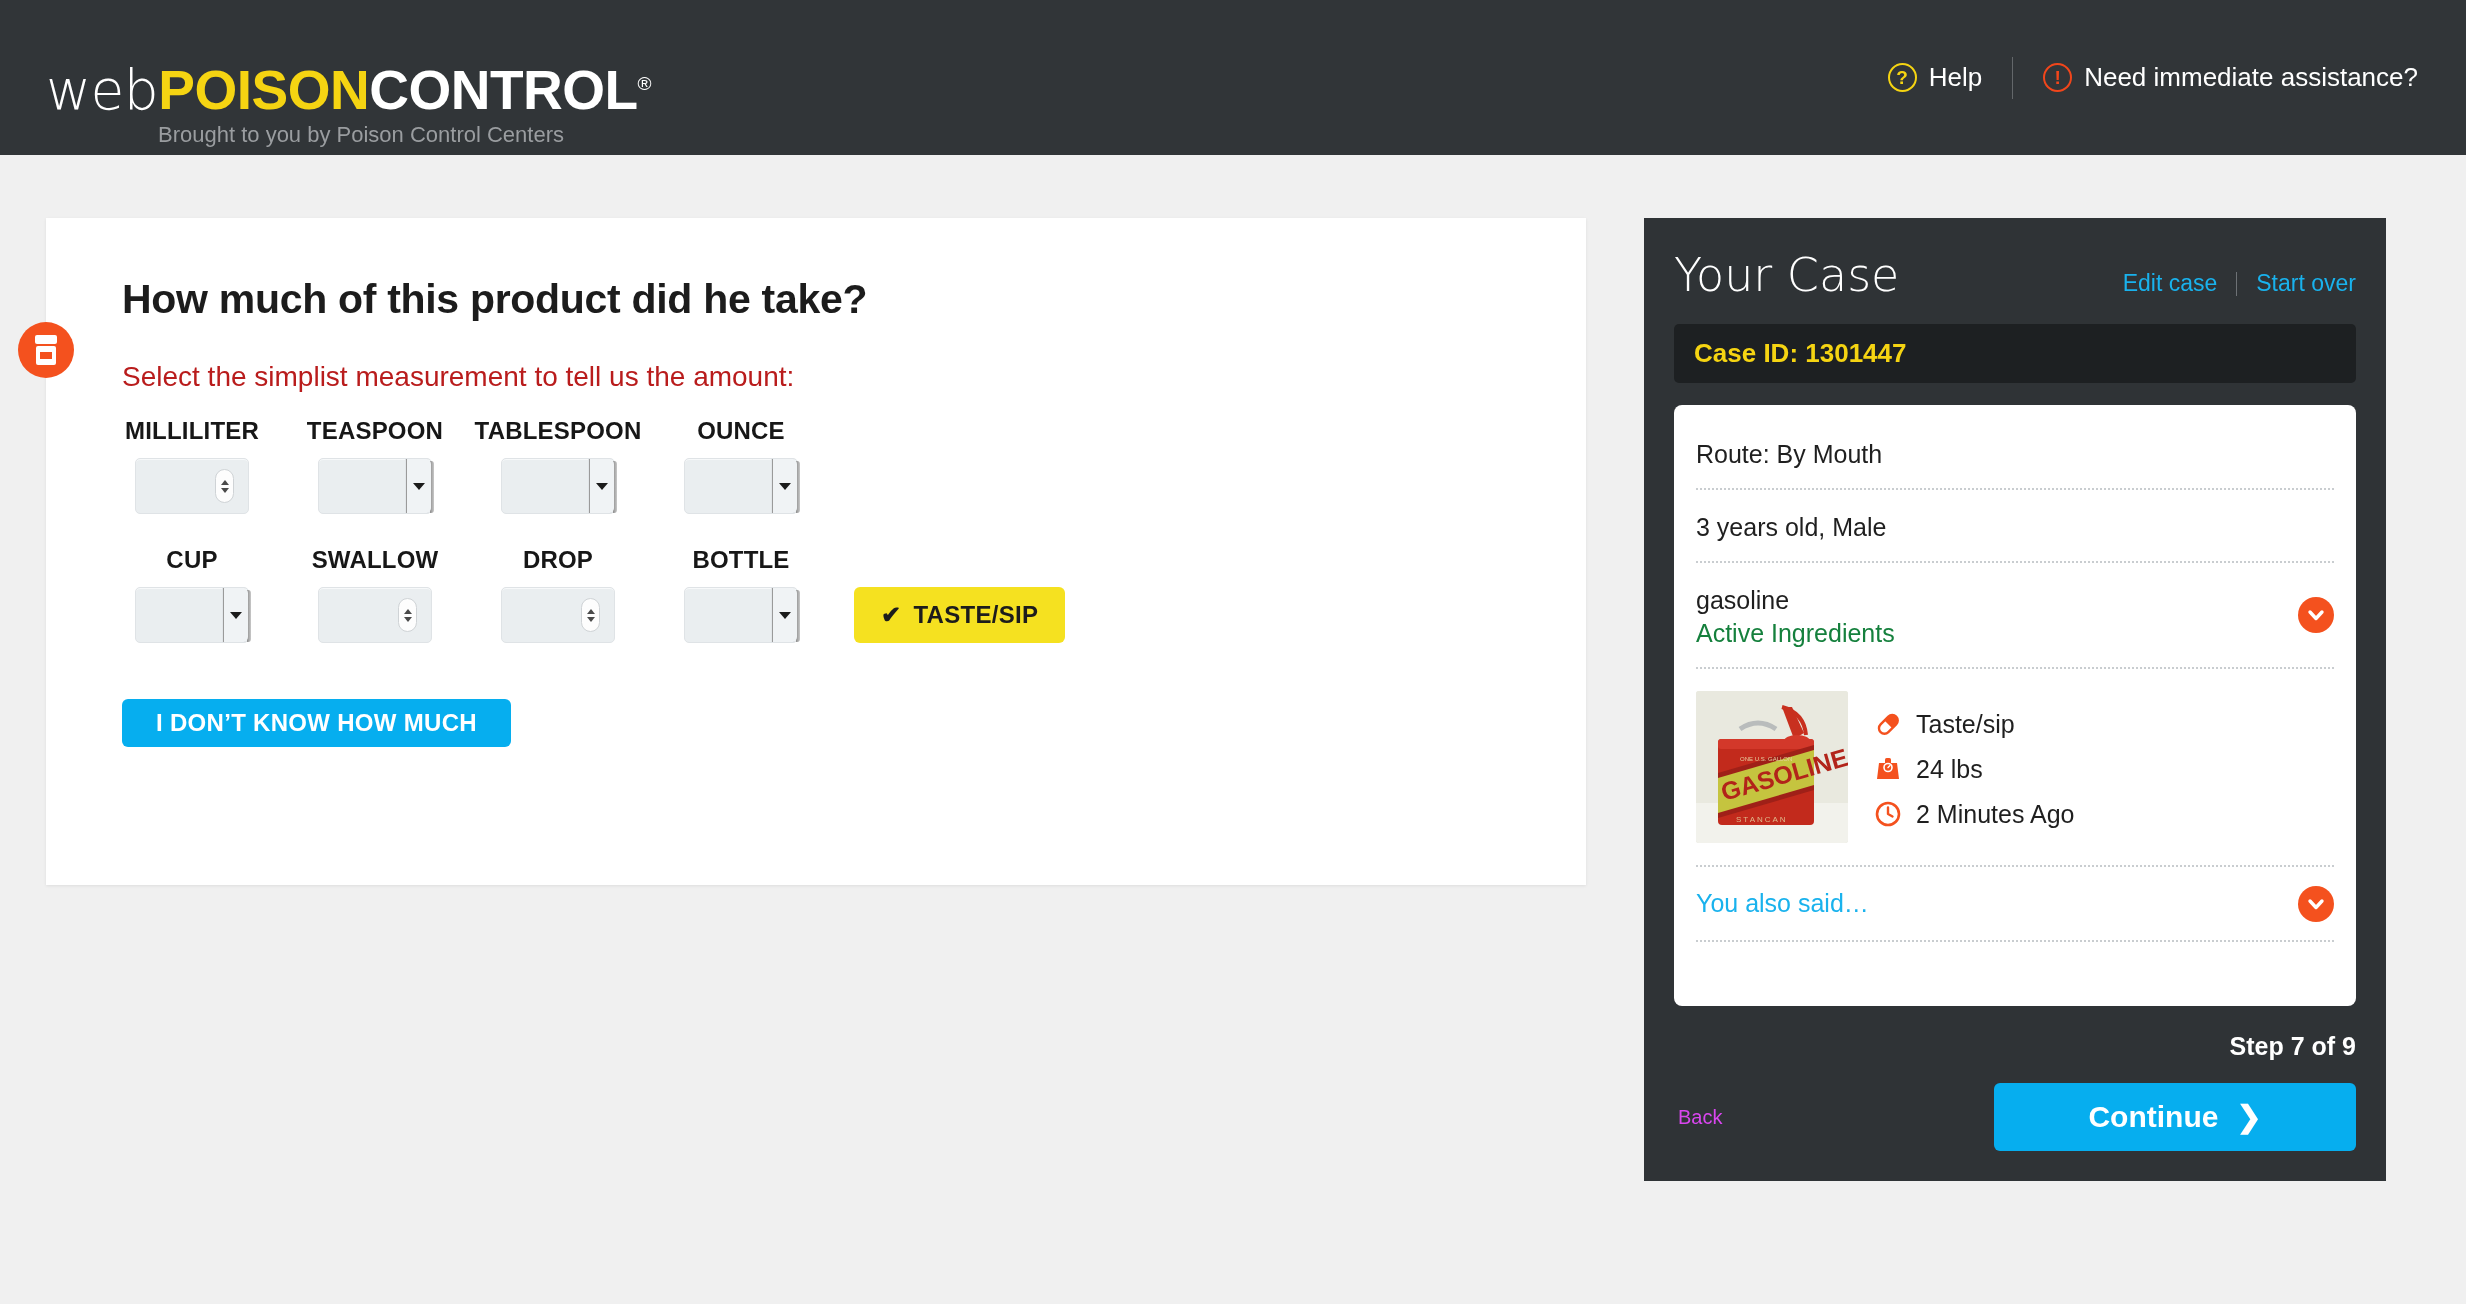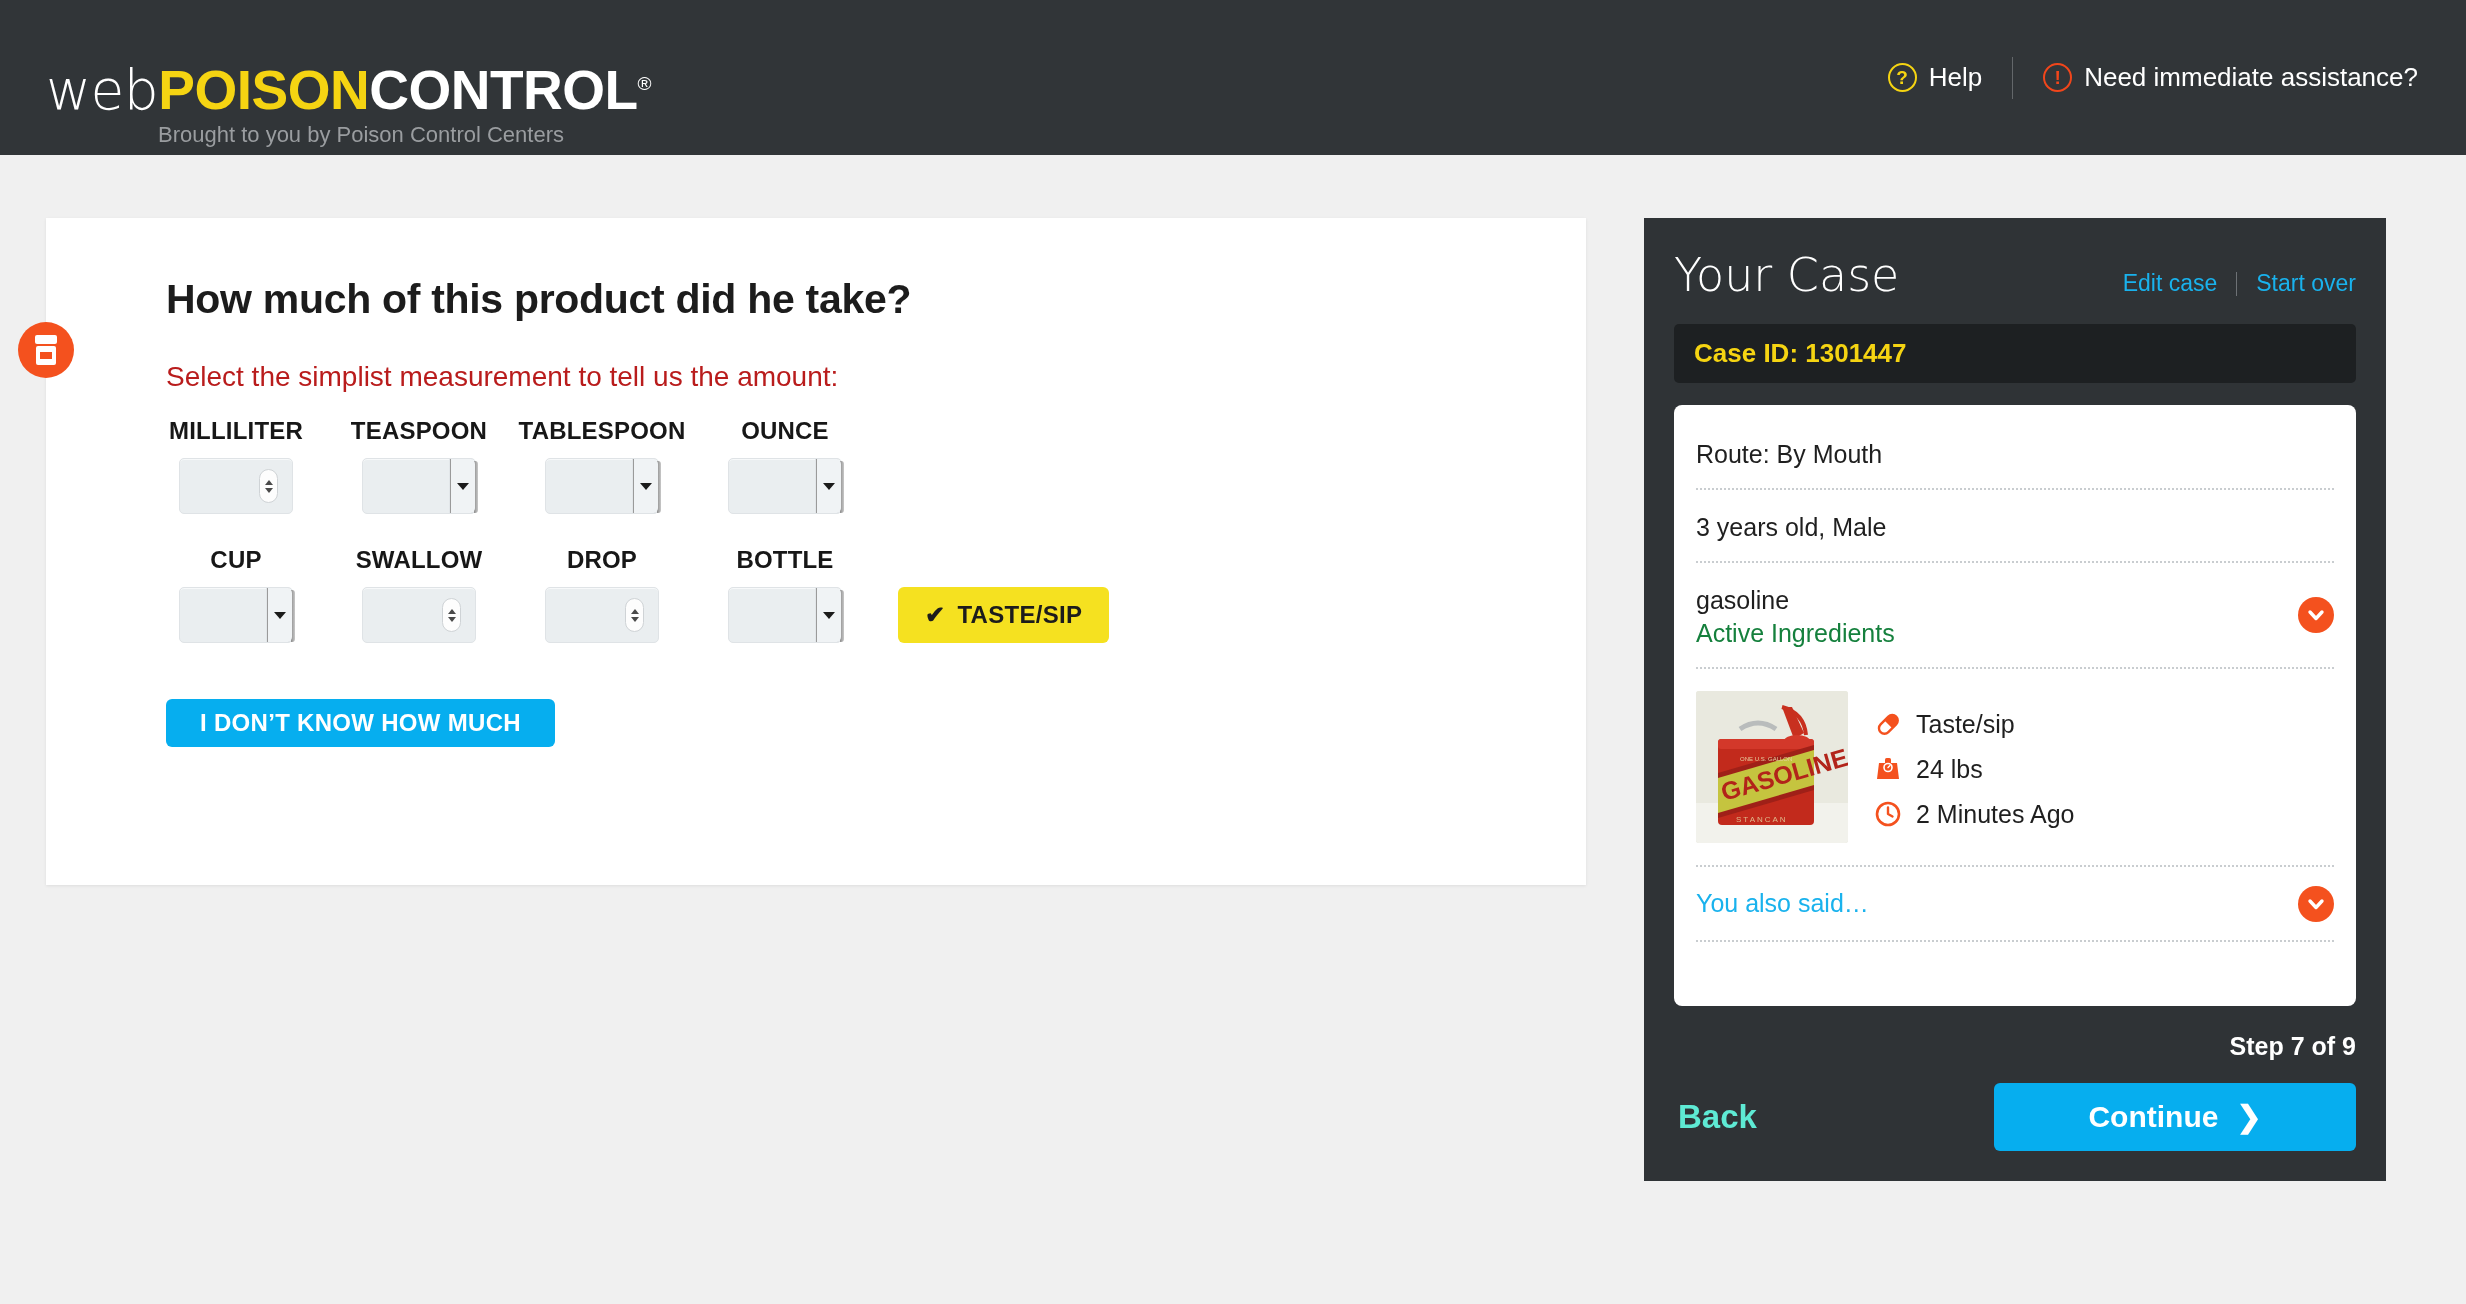--- a/index.html
+++ b/index.html
@@ -145,21 +145,21 @@
     background: #ffffff;
     border-radius: 2px;
   }
   .bottle-label {
     position: absolute;
     top: 17px; left: 5px;
     width: 12px; height: 7px;
     background: #f4511e;
   }
 
-  .card-body { padding: 58px 0 0 120px; }
+  .card-body { padding: 58px 0 0 76px; }
   .question-title {
     font-size: 41px;
     font-weight: 700;
     color: #1c1c1c;
     margin: 0;
     letter-spacing: -0.3px;
   }
   .question-sub {
     font-size: 28px;
     color: #b91c1c;
@@ -412,25 +412,24 @@
     text-align: right;
     margin-top: 26px;
   }
   .case-footer {
     display: flex;
     align-items: center;
     justify-content: space-between;
     margin-top: 22px;
   }
   .back-link {
-    color: #5eead4;
-    font-size: 33px;
+    color: #d946ef;
+    font-size: 20px;
     text-decoration: none;
     padding-left: 4px;
-    font-weight: bold;
   }
   .btn-continue {
     background: #06aeef;
     color: #ffffff;
     border: none;
     border-radius: 6px;
     font-size: 30px;
     font-weight: 700;
     height: 68px;
     width: 362px;

